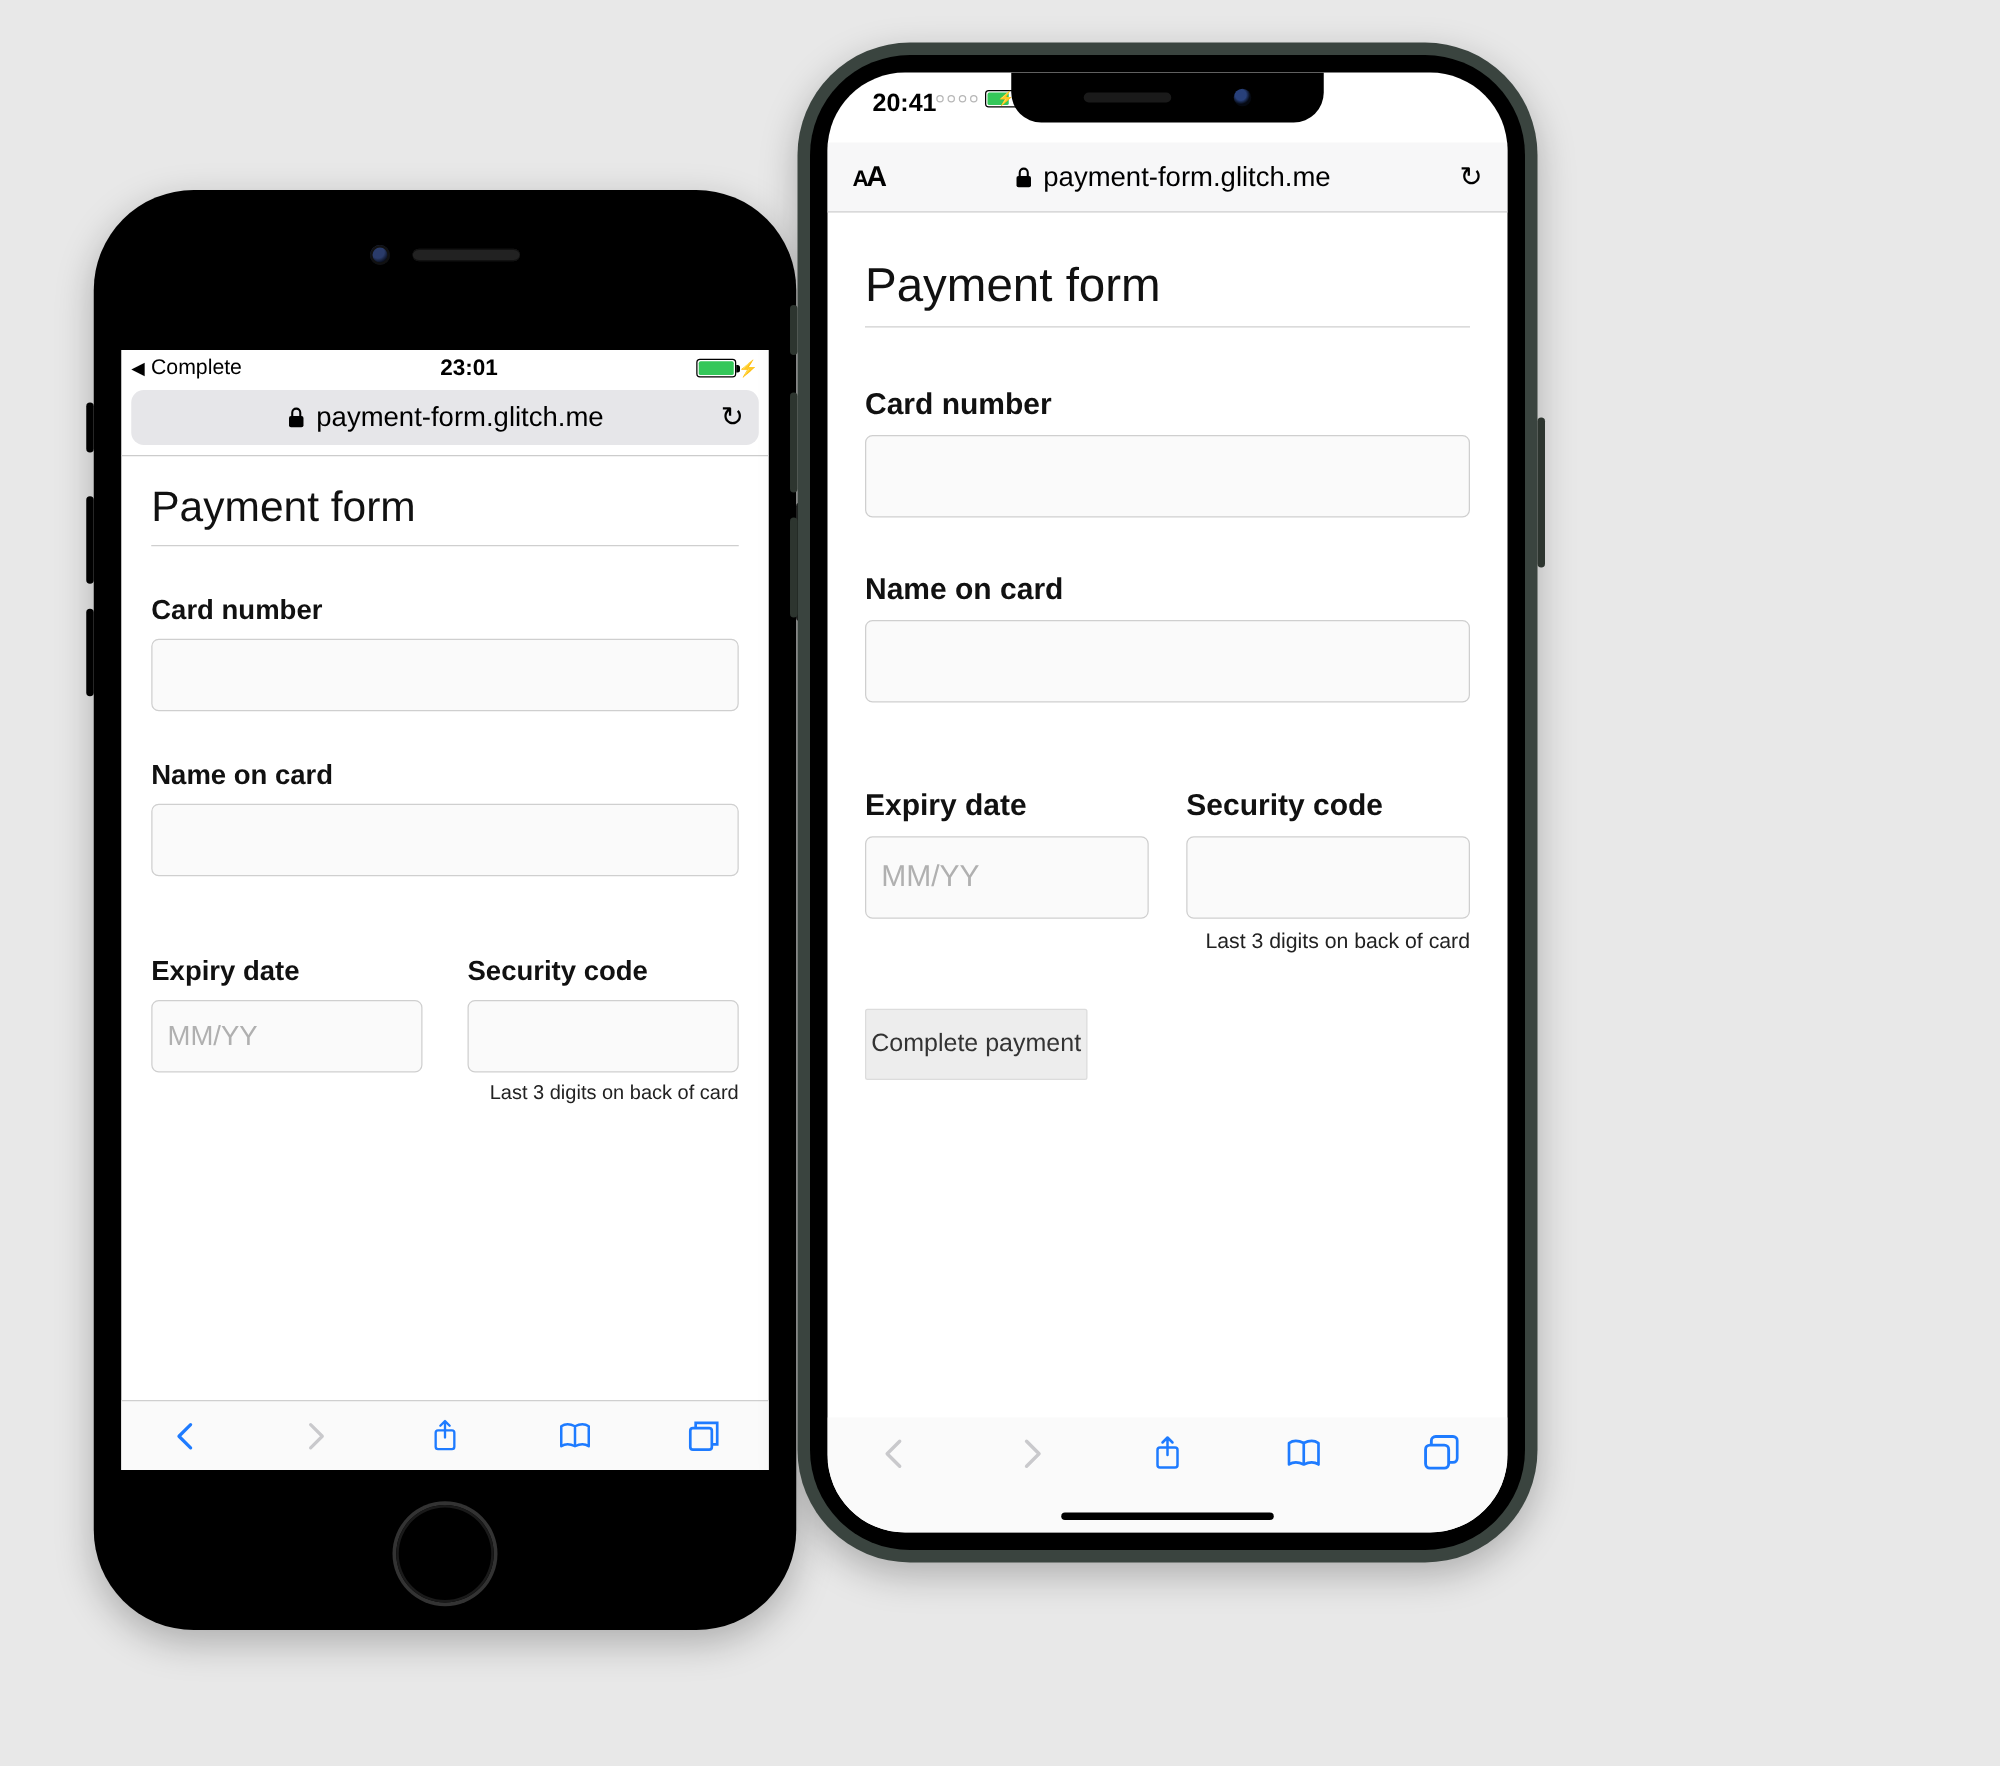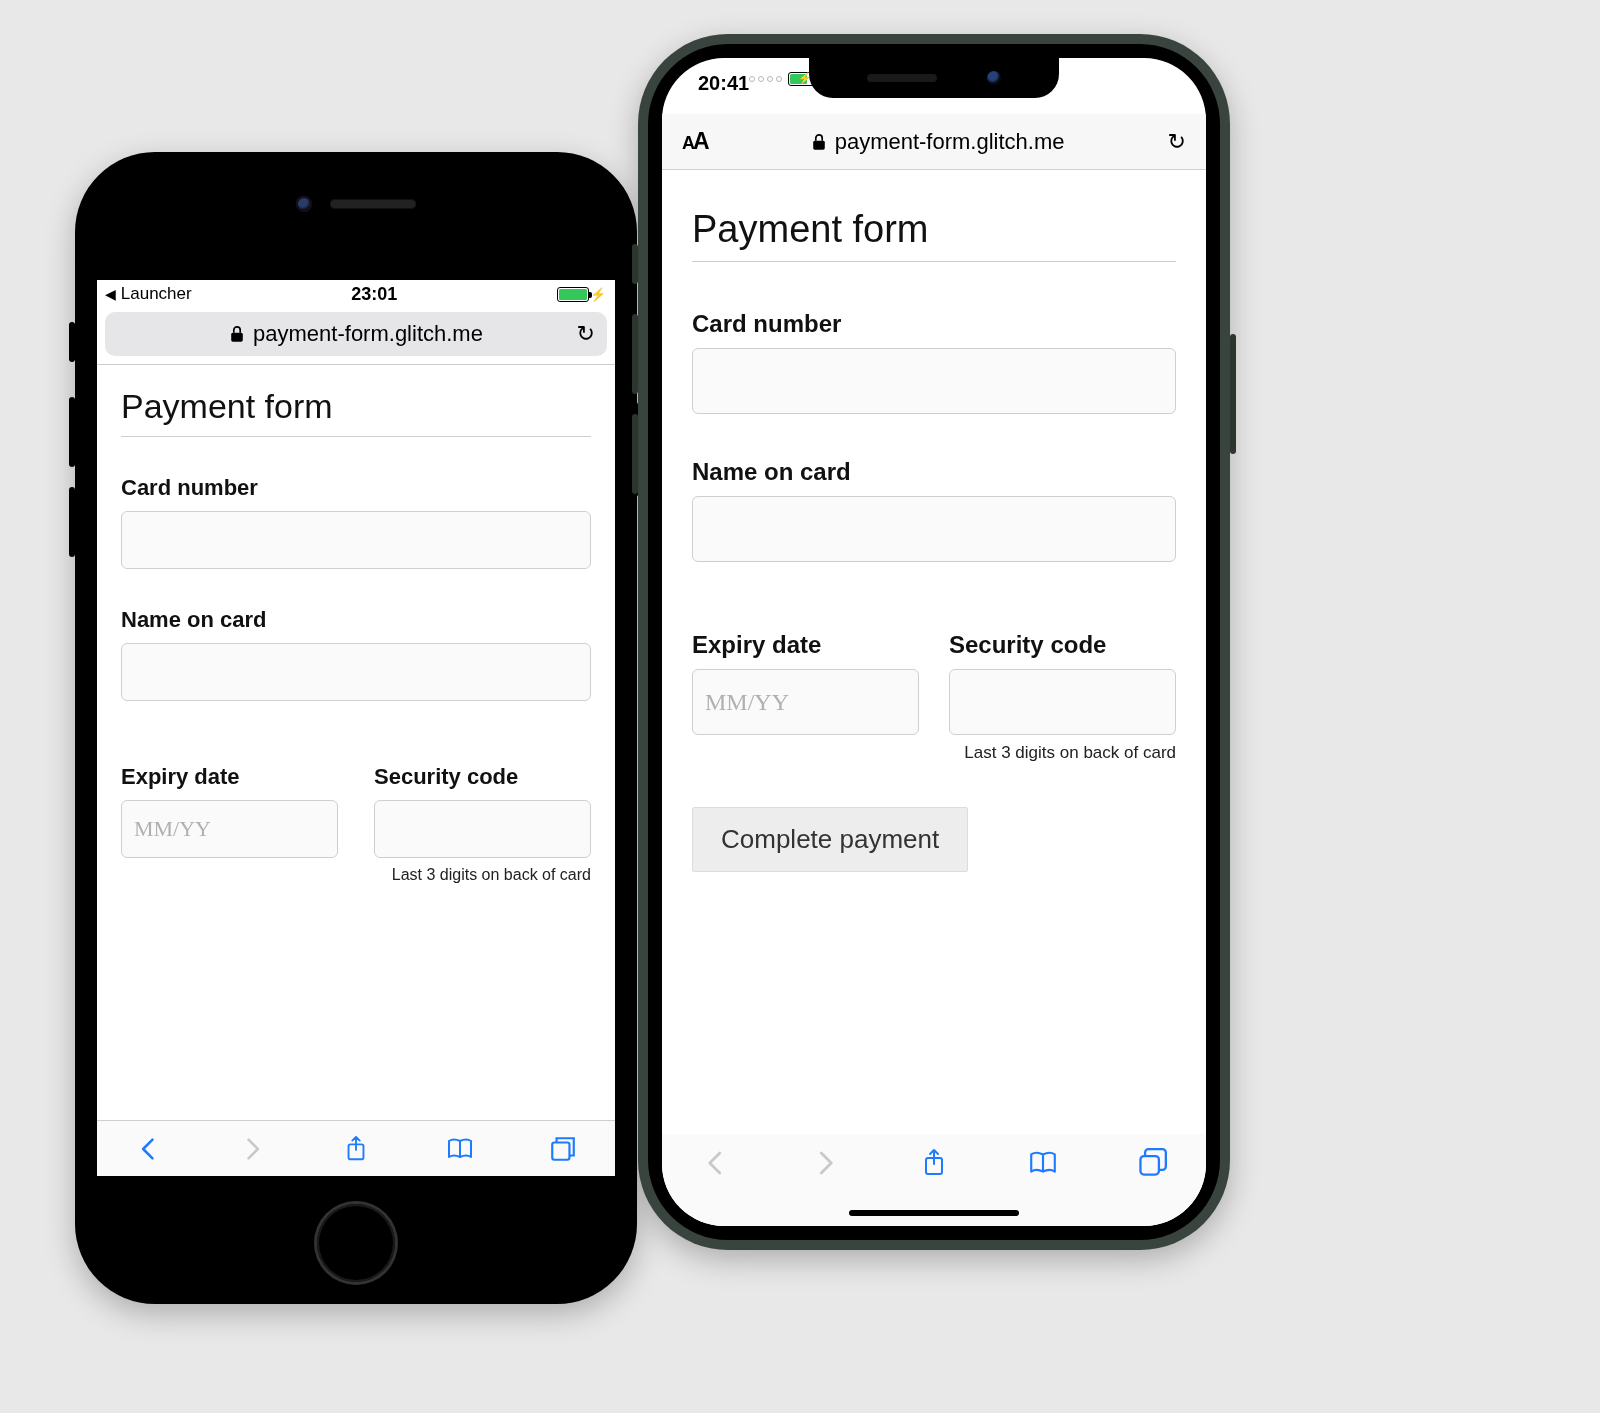--- a/index.html
+++ b/index.html
@@ -109,33 +109,33 @@
   }
   .page h1 {
     font-size: 34px; font-weight: 400; margin-bottom: 10px;
   }
   .hr { height:1px; background:#cfcfcf; margin-bottom: 38px;}
   .field-label { font-size: 22px; margin-bottom: 10px; display:block;font-weight:bold;}
   .text-input {
     width:100%; height:58px;
     border:1px solid #cfcfcf; border-radius:6px;
     background:#fafafa;
-    font-size:22px; padding:0 12px; color:#a16207;font-family:Liberation Serif, serif;
+    font-size:22px; padding:0 12px; color:#a16207;
   }
   .text-input::placeholder{ color:#b0b0b0; }
   .group { margin-bottom: 38px; }
   .row2 { display:flex; gap: 36px; }
   .row2 .col { flex:1;margin-top:25px; }
   .hint { display:block; text-align:right; font-size:16px; color:#222; margin-top:8px;}
   .submit-btn {
     margin-top: 20px;
     display:inline-block;
     background:#ededed; border:1px solid #dcdcdc;
-    font-size:26px; color:#333;
-    padding: 16px 28px; border-radius:2px;
+    font-size:20px; color:#333;
+    padding: 16px 4px; border-radius:2px;
   }
 
   
   .toolbar7 {
     position:absolute; left:0; right:0; bottom:0; height:56px;
     border-top:1px solid #cfcfcf; background:#fafafa;
     display:flex; align-items:center; justify-content:space-around;
     color:#1e7bff;
   }
   .toolbar7 .disabled{ color:#c9c9cc; }
@@ -266,21 +266,21 @@
   <div class="top-sensors">
     <span class="camera-dot"></span>
     <span class="speaker-slit"></span>
   </div>
 
   <div class="screen">
 
     <div class="status7">
       <div class="left">
         <span style="font-size:14px;">◀</span>
-        <span>Launcher</span>
+        <span>Complete</span>
       </div>
       <div class="clock">23:01</div>
       <div style="display:flex;align-items:center;">
         <span class="battery"></span>
         <span class="bolt">⚡</span>
       </div>
     </div>
 
     <div class="urlbar7">
       <svg class="lock" viewBox="0 0 24 28">

